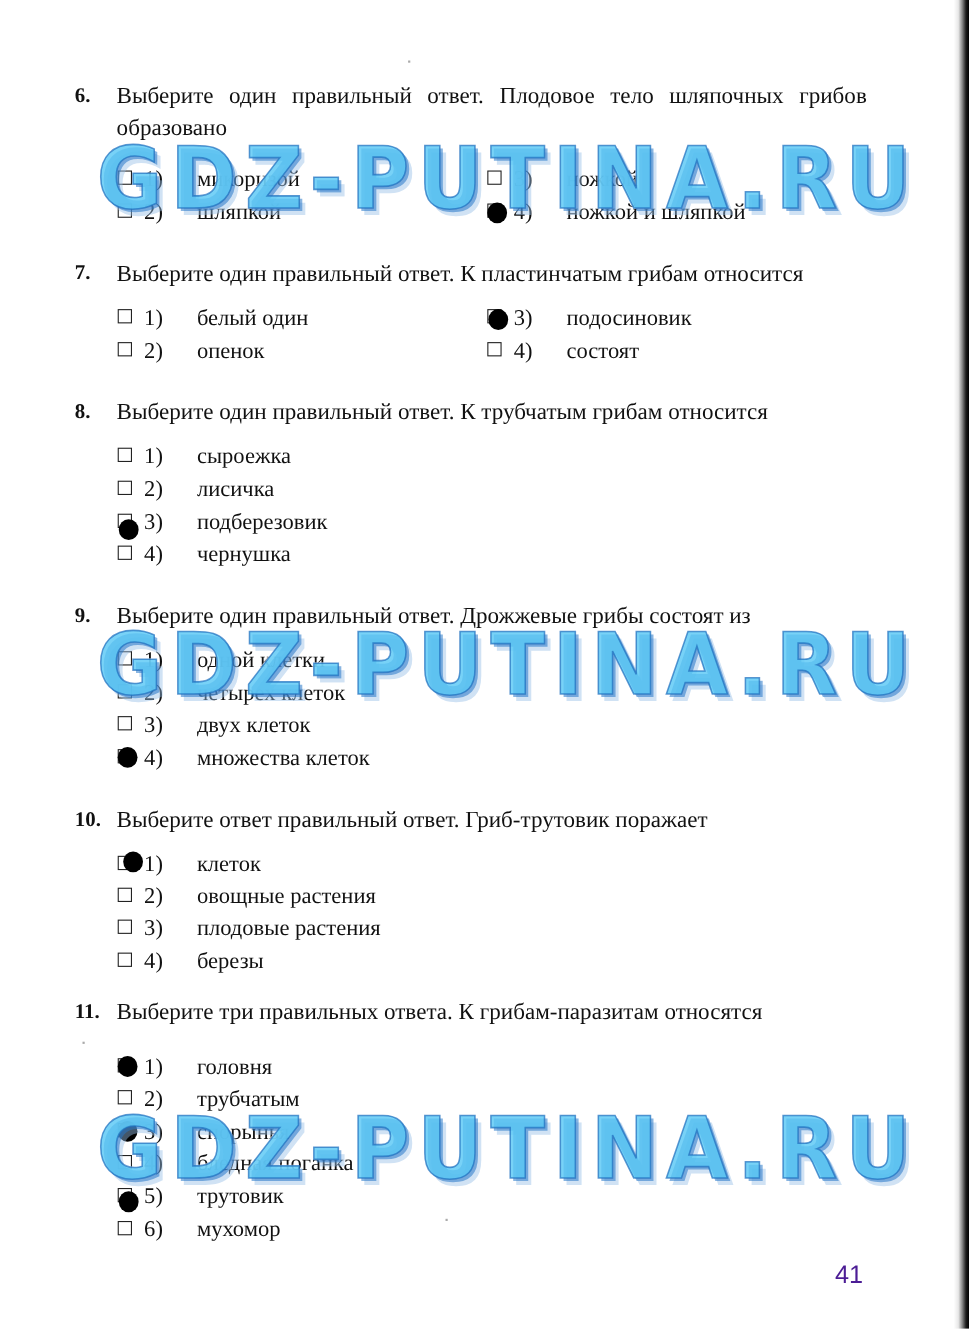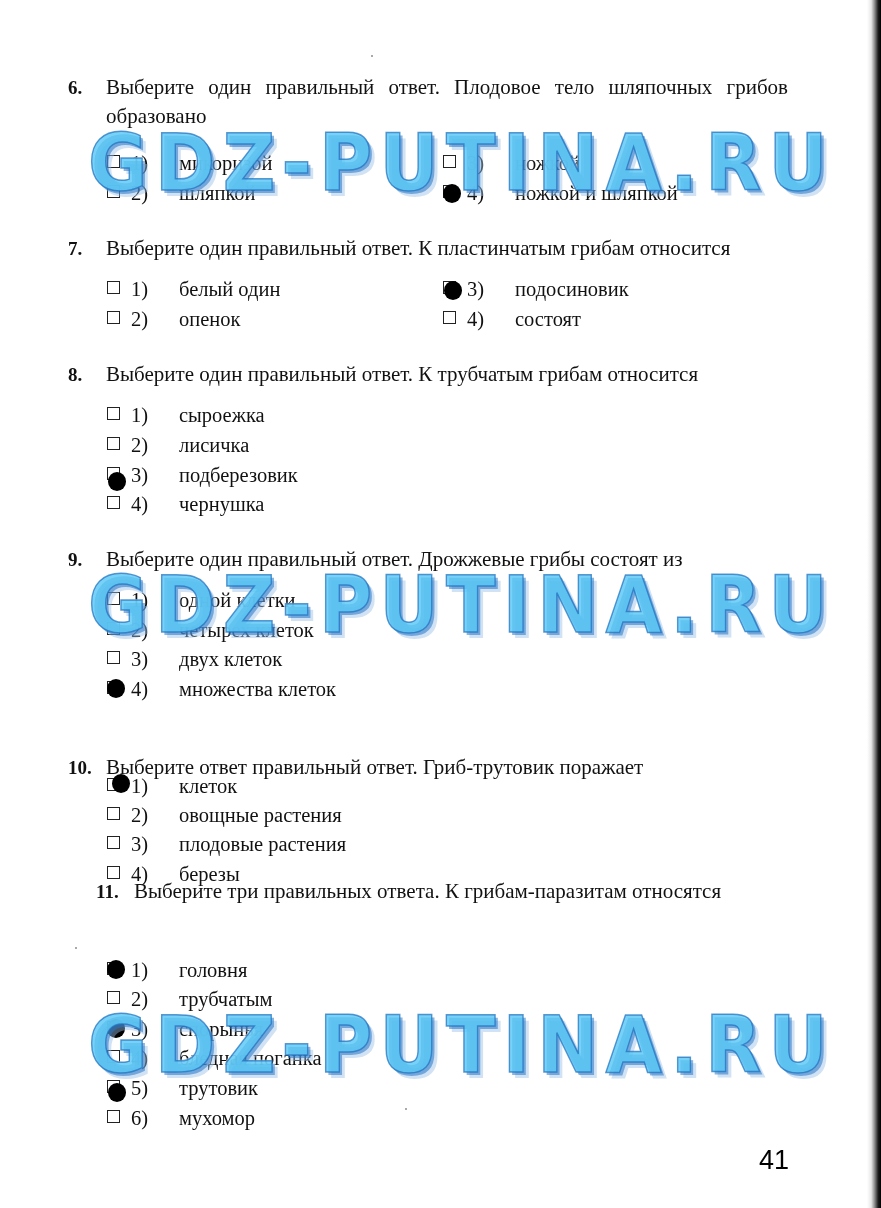--- a/index.html
+++ b/index.html
@@ -20,21 +20,21 @@
       position: absolute; left: 0; top: 5px; width: 13px; height: 13px;
       border: 1.5px solid #222; box-sizing: border-box; background: #fff;
     }
     .dot {
       position: absolute; width: 18px; height: 19px; border-radius: 50%; background: #000;
     }
     .opt-num { position: absolute; left: 24px; top: 0; }
     .opt-text { position: absolute; left: 72px; top: 0; }
     .page-num {
       position: absolute; left: 759px; top: 1145px; font-family: "Liberation Sans", sans-serif;
-      font-size: 27px; color: #000000;
+      font-size: 23px; color: #4c1d95;
     }
     .watermark {
       position: absolute; left: 88px; width: 710px; height: 70px;
       font-family: "DejaVu Sans", sans-serif; font-weight: bold; font-size: 78px; line-height: 70px;
       letter-spacing: 8px; color: rgba(90, 200, 245, 0.82);
       text-shadow: 3px 3px 0 rgba(40,120,200,0.55), 6px 6px 0 rgba(150,190,230,0.45),
                    -1px -1px 0 rgba(255,255,255,0.6);
       -webkit-text-stroke: 1.5px rgba(30,110,190,0.7);
       pointer-events: none; white-space: nowrap; transform: scaleX(0.93); transform-origin: left top;
     }
@@ -151,21 +151,21 @@
   </div>
   <div class="opt" style="left:107px;top:676px;">
     <span class="box"></span>
     <span class="dot" style="left:0px;top:3px;"></span>
     <span class="opt-num">4)</span>
     <span class="opt-text">множества клеток</span>
   </div>
 </div>
 
 <div class="question">
-  <div class="q-title" style="top:731px;margin-top:22px;">
+  <div class="q-title" style="top:731px;">
     <span class="q-num">10.</span>
     <span class="q-text">Выберите ответ правильный ответ. Гриб-трутовик поражает</span>
   </div>
   <div class="opt" style="left:107px;top:773px;">
     <span class="box"></span>
     <span class="dot" style="left:5px;top:1px;"></span>
     <span class="opt-num">1)</span>
     <span class="opt-text">клеток</span>
   </div>
   <div class="opt" style="left:107px;top:802px;">
@@ -179,21 +179,21 @@
     <span class="opt-text">плодовые растения</span>
   </div>
   <div class="opt" style="left:107px;top:861px;">
     <span class="box"></span>
     <span class="opt-num">4)</span>
     <span class="opt-text">березы</span>
   </div>
 </div>
 
 <div class="question">
-  <div class="q-title" style="top:877px;margin-left:28px;">
+  <div class="q-title" style="top:905px;">
     <span class="q-num">11.</span>
     <span class="q-text">Выберите три правильных ответа. К грибам-паразитам относятся</span>
   </div>
   <div class="opt" style="left:107px;top:957px;">
     <span class="box"></span>
     <span class="dot" style="left:0px;top:3px;"></span>
     <span class="opt-num">1)</span>
     <span class="opt-text">головня</span>
   </div>
   <div class="opt" style="left:107px;top:986px;">

